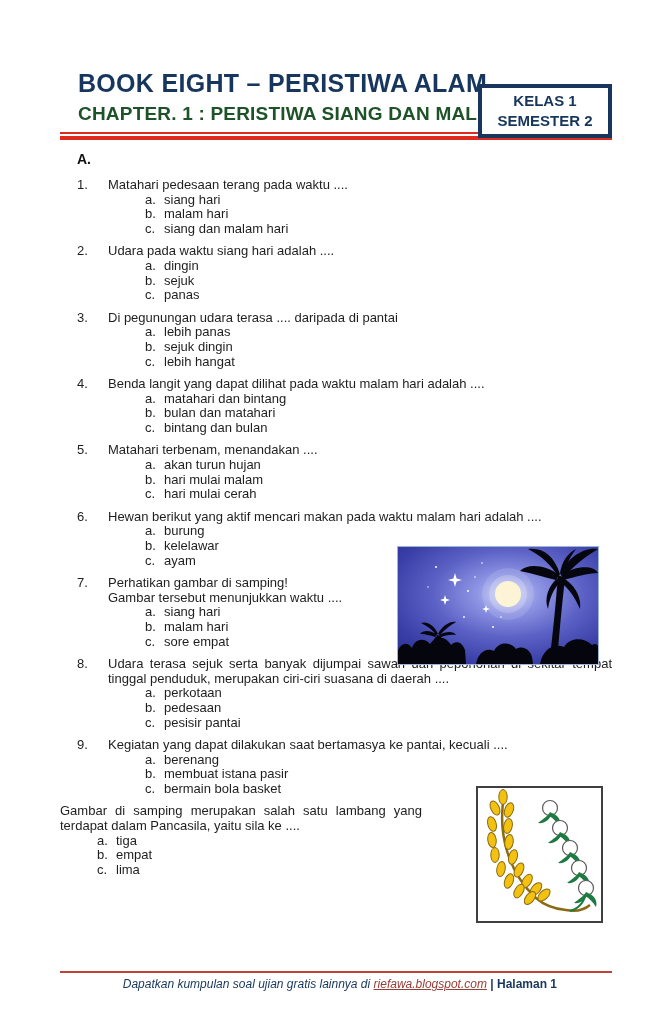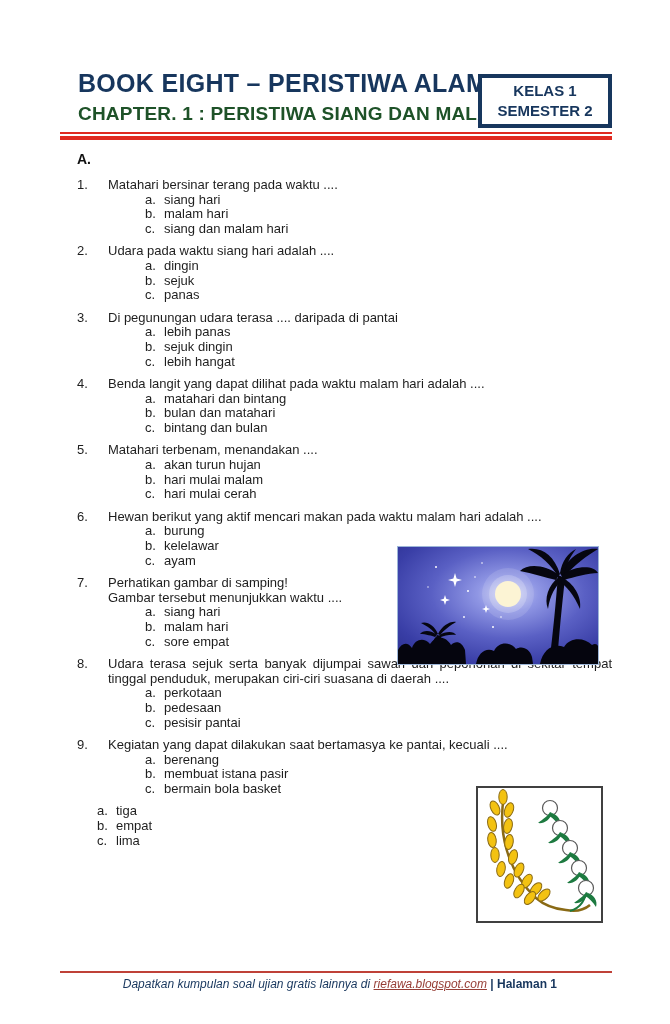--- a/index.html
+++ b/index.html
@@ -5,21 +5,21 @@
   html,body{margin:0;padding:0;background:#ffffff;}
   .page{
     position:relative;width:615px;height:1024px;background:#ffffff;
     font-family:"Liberation Sans",sans-serif;color:#1e1e1e;overflow:hidden;
   }
   
   .header{position:absolute;left:78px;top:70px;}
   .title{font-size:25px;font-weight:bold;color:#17365d;letter-spacing:.3px;line-height:27px;}
   .subtitle{font-size:19px;font-weight:bold;color:#1e5228;letter-spacing:.2px;margin-top:6px;line-height:21px;}
   .badge{
-    position:absolute;left:478px;top:74px;width:134px;height:54px;box-sizing:border-box;
+    position:absolute;left:478px;top:84px;width:134px;height:54px;box-sizing:border-box;
     border:4px solid #17365d;background:#fff;display:flex;flex-direction:column;
     align-items:center;justify-content:center;z-index:2;
   }
   .badge div{font-size:15px;font-weight:bold;color:#17365d;line-height:20px;}
   .rule{
     position:absolute;left:60px;top:132px;width:552px;height:2px;box-sizing:content-box;
     border-top:2px solid #e02a20;border-bottom:4px solid #e02a20;background:#fff;
   }
   
   .content{position:absolute;left:60px;top:151px;width:552px;}
@@ -61,21 +61,21 @@
   <div class="rule"></div>
 
   <div class="content">
     <div class="section-head">
       <div class="section-label">A.</div>
     </div>
     <div id="questions">
   <div class="question">
     <div class="q-num">1.</div>
     <div class="q-body">
-      <div class="q-text">Matahari bersinar terang pada waktu ....</div>
+      <div class="q-text">Matahari pedesaan terang pada waktu ....</div>
       <div class="q-options">
   <div class="option">
     <span class="opt-letter">a.</span>
     <span class="opt-text">siang hari</span>
   </div>
 
   <div class="option">
     <span class="opt-letter">b.</span>
     <span class="opt-text">malam hari</span>
   </div>
@@ -268,20 +268,21 @@
   <div class="option">
     <span class="opt-letter">c.</span>
     <span class="opt-text">bermain bola basket</span>
   </div>
 </div>
     </div>
   </div>
 
   <div class="question">
     <div class="q-body">
+      <div class="q-text narrow">Gambar di samping merupakan salah satu lambang yang terdapat dalam Pancasila, yaitu sila ke ....</div>
       <div class="q-options">
   <div class="option">
     <span class="opt-letter">a.</span>
     <span class="opt-text">tiga</span>
   </div>
 
   <div class="option">
     <span class="opt-letter">b.</span>
     <span class="opt-text">empat</span>
   </div>

